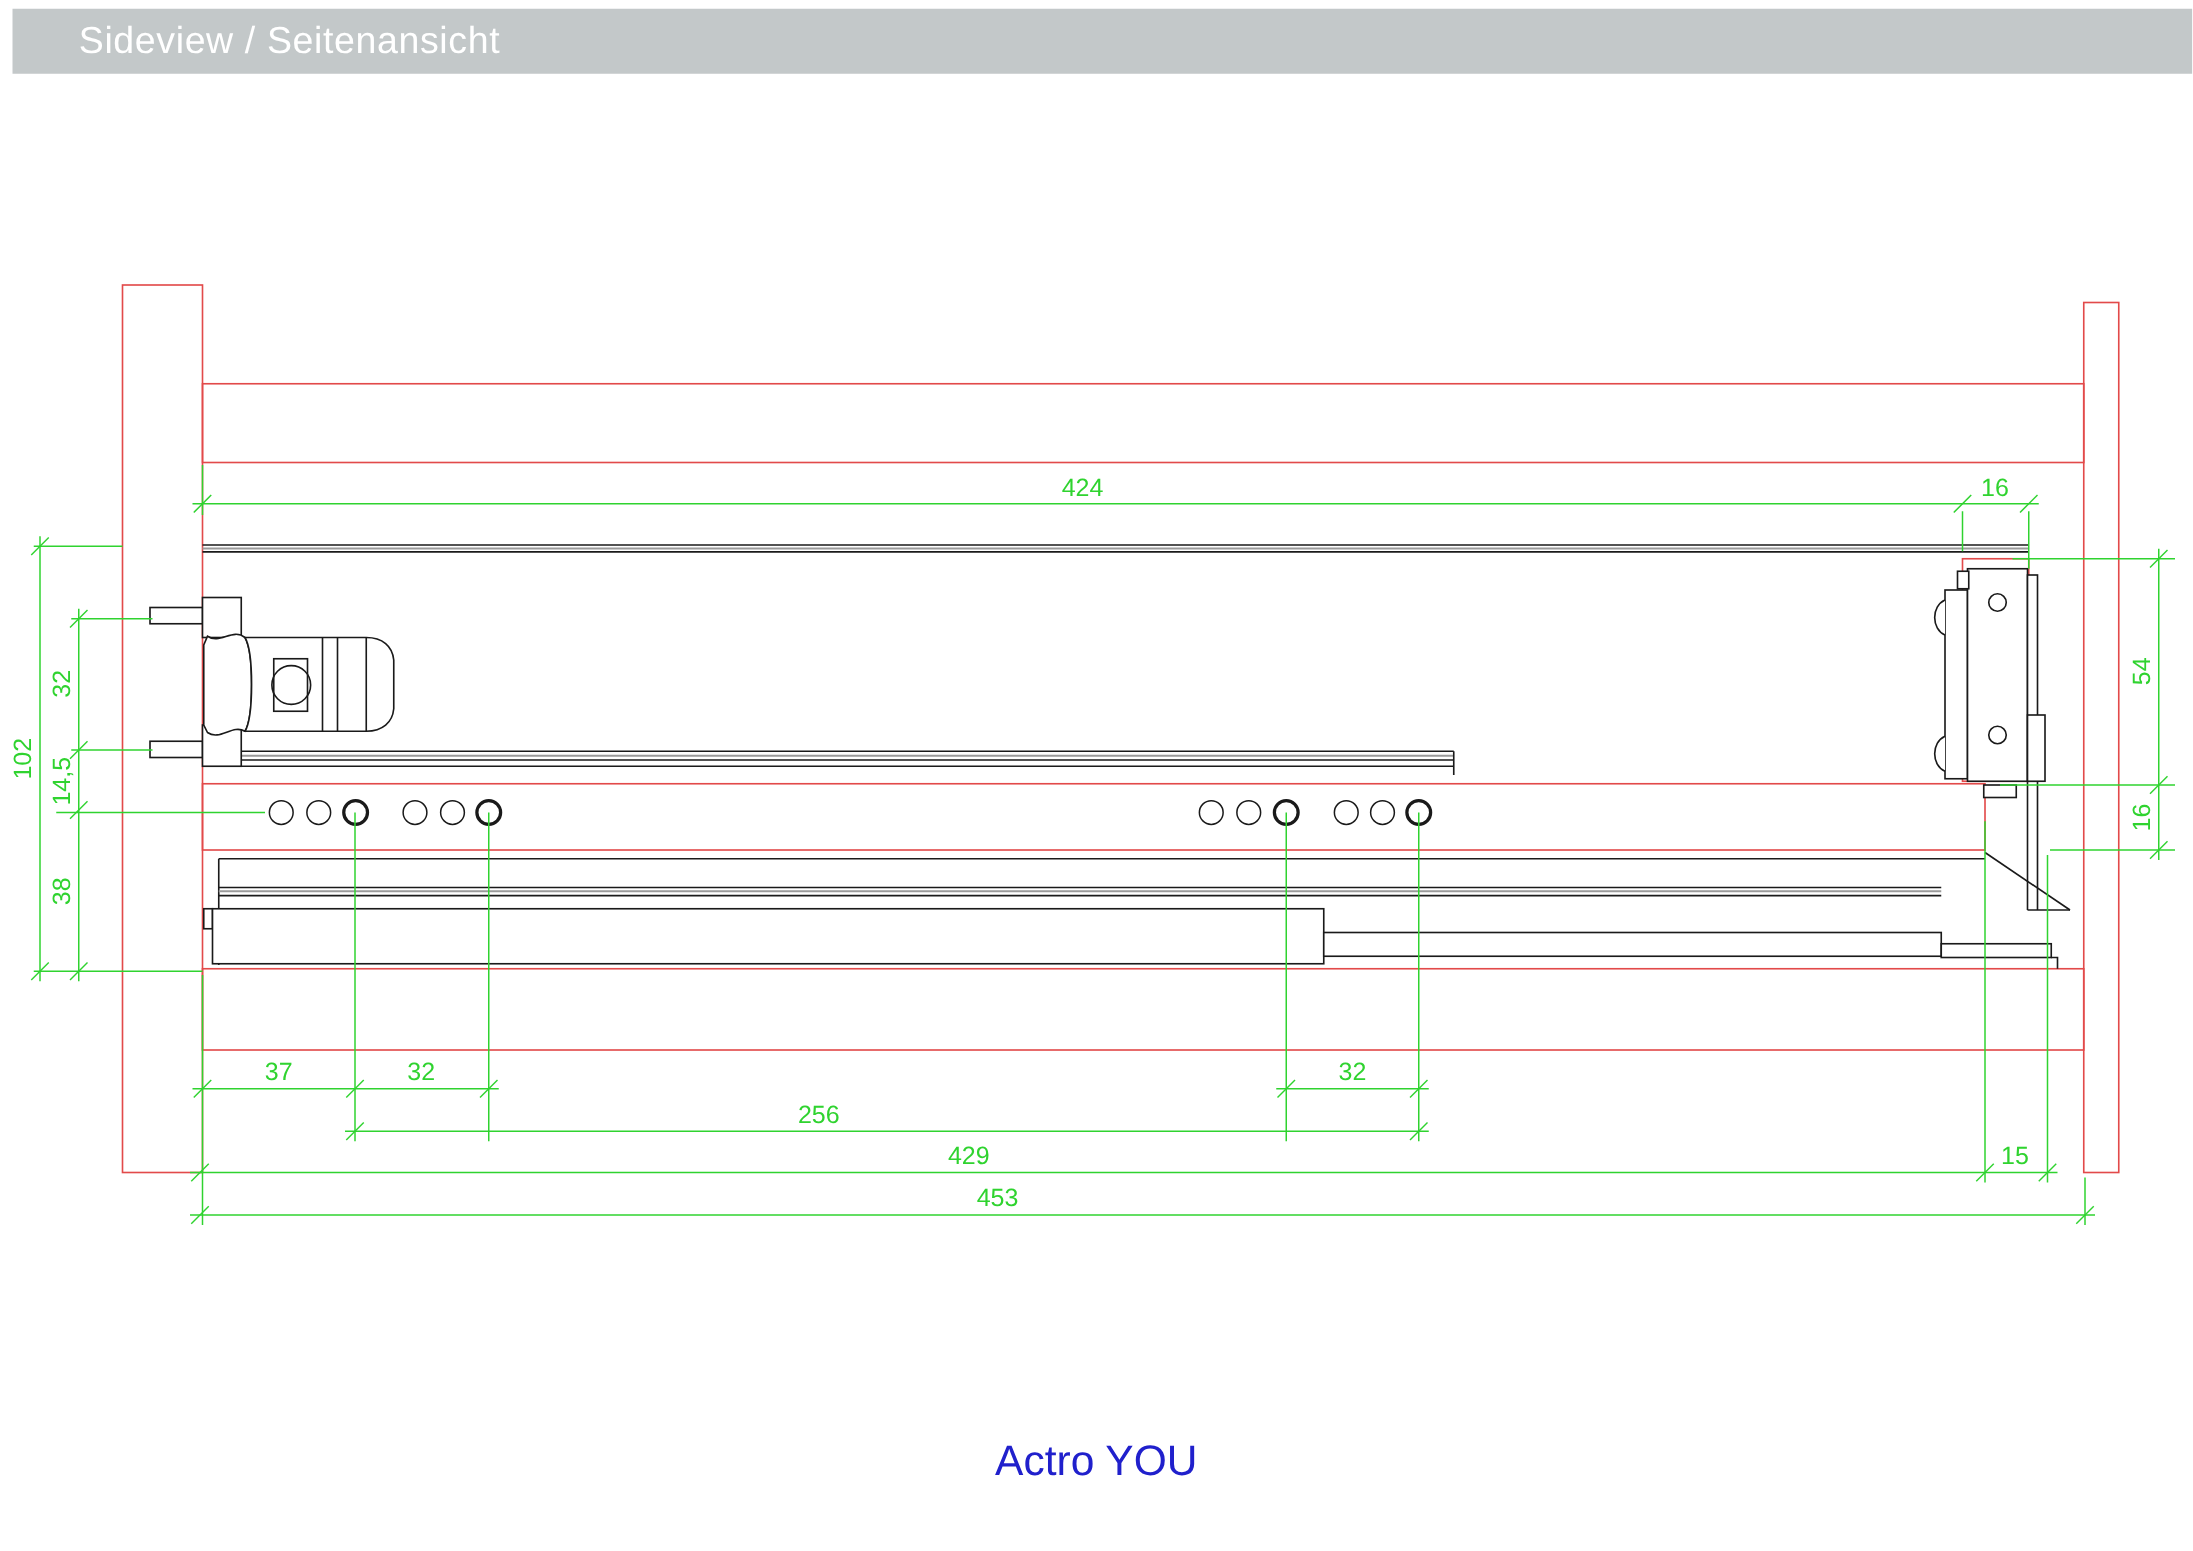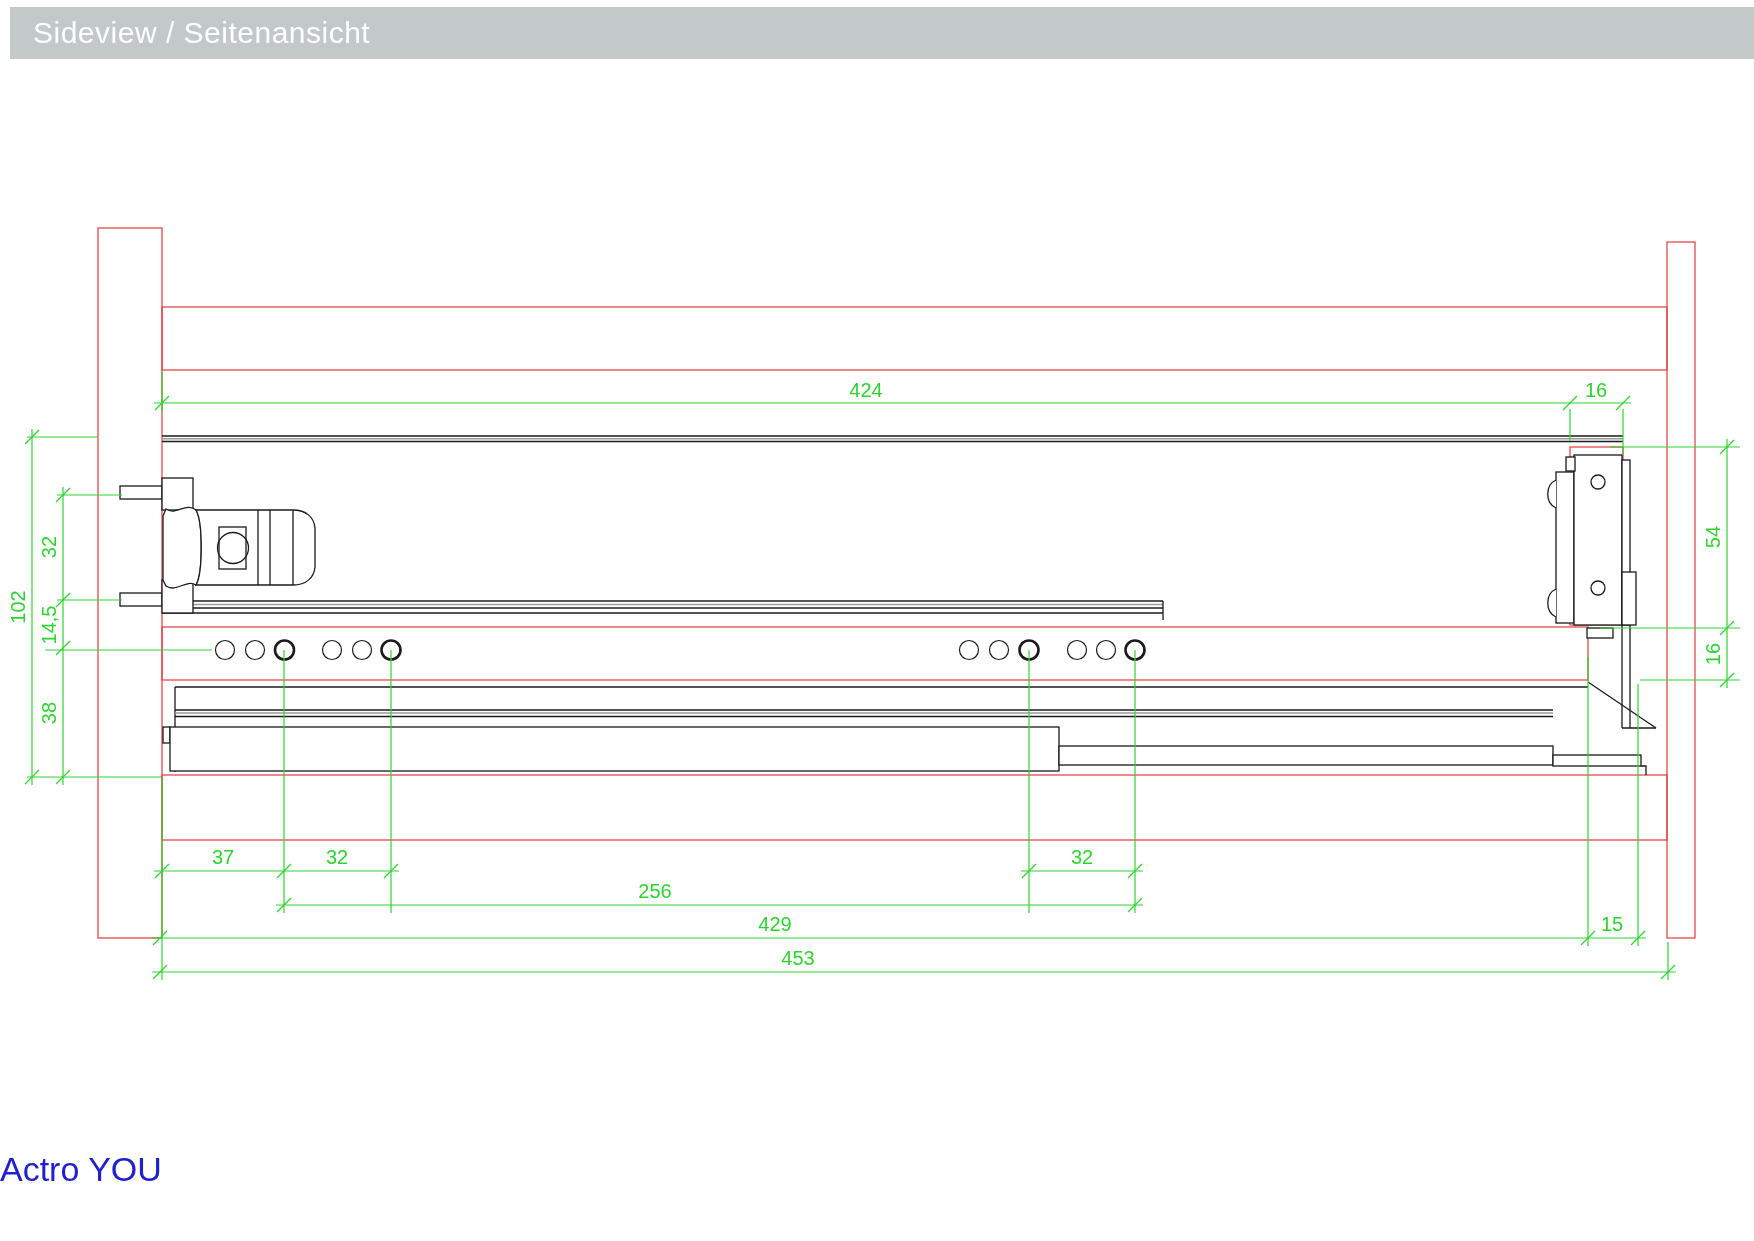--- a/index.html
+++ b/index.html
@@ -1,20 +1,20 @@
 <!DOCTYPE html>
 <html><head>
 <meta charset="utf-8">
 <style>
   html,body{margin:0;padding:0;background:#ffffff;}
   #stage{position:relative;width:1754px;height:1241px;background:#ffffff;overflow:hidden;
          font-family:"Liberation Sans",sans-serif;}
   #titlebar{position:absolute;left:10px;top:7px;right:0;height:52px;background:#c3c8c9;
-            color:#ffffff;font-size:30px;line-height:52px;padding-left:23px;letter-spacing:.5px;}
-  #productlabel{position:absolute;left:0;right:0;top:1150px;text-align:left;
+            color:#ffffff;font-size:30px;line-height:52px;padding-left:53px;letter-spacing:.5px;}
+  #productlabel{position:absolute;left:0;right:0;top:1150px;text-align:center;
                 color:#2020cc;font-size:34px;}
   svg{position:absolute;left:0;top:0;}
   .blk{stroke:#1a1a1a;stroke-width:1.3;fill:none;}
   .blkf{stroke:#1a1a1a;stroke-width:1.3;fill:#ffffff;}
   .gry{stroke:#9a9a9a;stroke-width:1.6;fill:none;}
   .red{stroke:#e24a4a;stroke-width:1.3;fill:none;}
   .dimtxt{fill:#2fd32f;font-size:20px;font-family:"Liberation Sans",sans-serif;text-anchor:middle;}
 </style>
 </head>
 <body>

